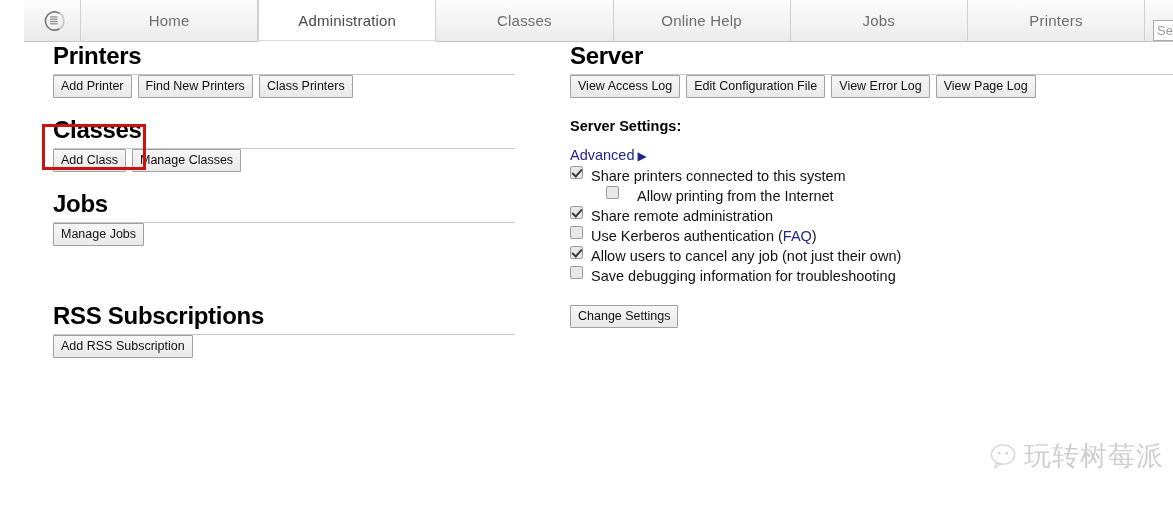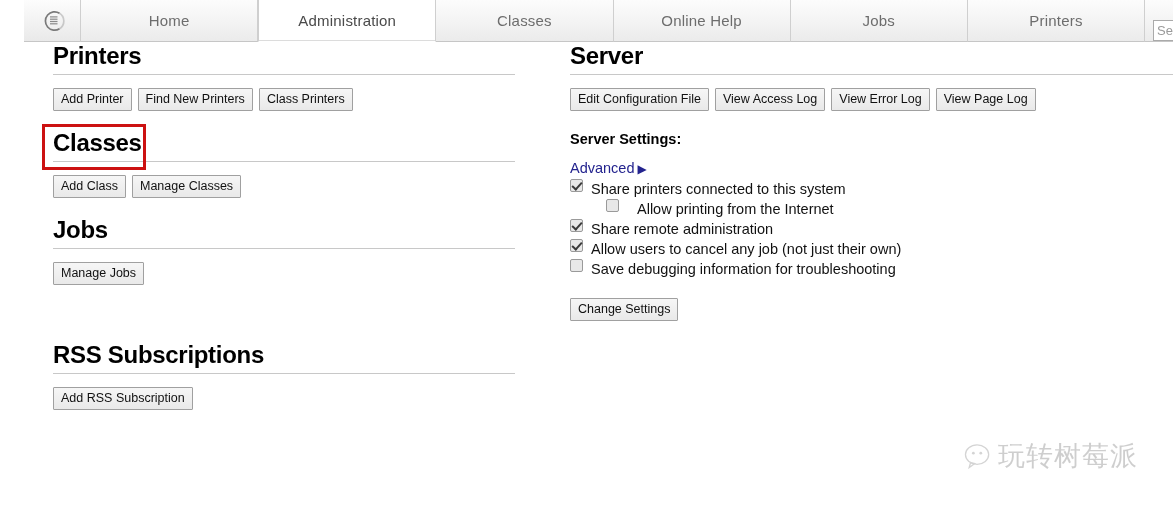--- a/index.html
+++ b/index.html
@@ -113,21 +113,20 @@
     letter-spacing: -0.3px;
   }
   hr.rule {
     border: none;
     border-top: 1px solid #c8c8c8;
     margin: 4px 0 0 0;
     height: 0;
   }
 
   .btnrow {
-    margin-top: 13px;
     display: flex;
     gap: 6px;
     align-items: flex-start;
   }
   button.cups-btn {
     font-family: "Liberation Sans", sans-serif;
     font-size: 12.5px;
     color: #111111;
     background: linear-gradient(to bottom, #f6f6f6 0%, #e9e9e9 100%);
     border: 1px solid #a0a0a0;
@@ -212,21 +211,21 @@
     color: #23238e;
     text-decoration: none;
   }
   .change-row {
     margin-top: 19px;
   }
 
   
   #watermark {
     position: absolute;
-    left: 964px;
+    left: 990px;
     top: 442px;
     display: flex;
     align-items: center;
     opacity: 0.42;
     pointer-events: none;
   }
   .wm-icon {
     width: 28px;
     height: 26px;
     flex: 0 0 28px;
@@ -317,22 +316,22 @@
         <button class="cups-btn">Add RSS Subscription</button>
       </div>
     </div>
   </div>
 
   <div class="col-right">
     <h2 class="sect">Server</h2>
     <hr class="rule">
 
     <div class="btnrow">
+      <button class="cups-btn">View Access Log</button>
       <button class="cups-btn">Edit Configuration File</button>
-      <button class="cups-btn">View Access Log</button>
       <button class="cups-btn">View Error Log</button>
       <button class="cups-btn">View Page Log</button>
     </div>
 
     <div class="settings-label">Server Settings:</div>
 
     <a class="advanced-link" href="#">
       <span>Advanced</span><span class="tri">▶</span>
     </a>
 
@@ -341,20 +340,26 @@
         <span class="cb checked"></span>
         <span>Share printers connected to this system</span>
       </li>
       <li class="indent">
         <span class="cb"></span>
         <span>Allow printing from the Internet</span>
       </li>
       <li>
         <span class="cb checked"></span>
         <span>Share remote administration</span>
+      </li>
+      <li>
+        <span class="cb"></span>
+        <span>Use Kerberos authentication (</span>
+          <a class="faq-link" href="#">FAQ</a>
+          <span>)</span>
       </li>
       <li>
         <span class="cb checked"></span>
         <span>Allow users to cancel any job (not just their own)</span>
       </li>
       <li>
         <span class="cb"></span>
         <span>Save debugging information for troubleshooting</span>
       </li>
     </ul>

